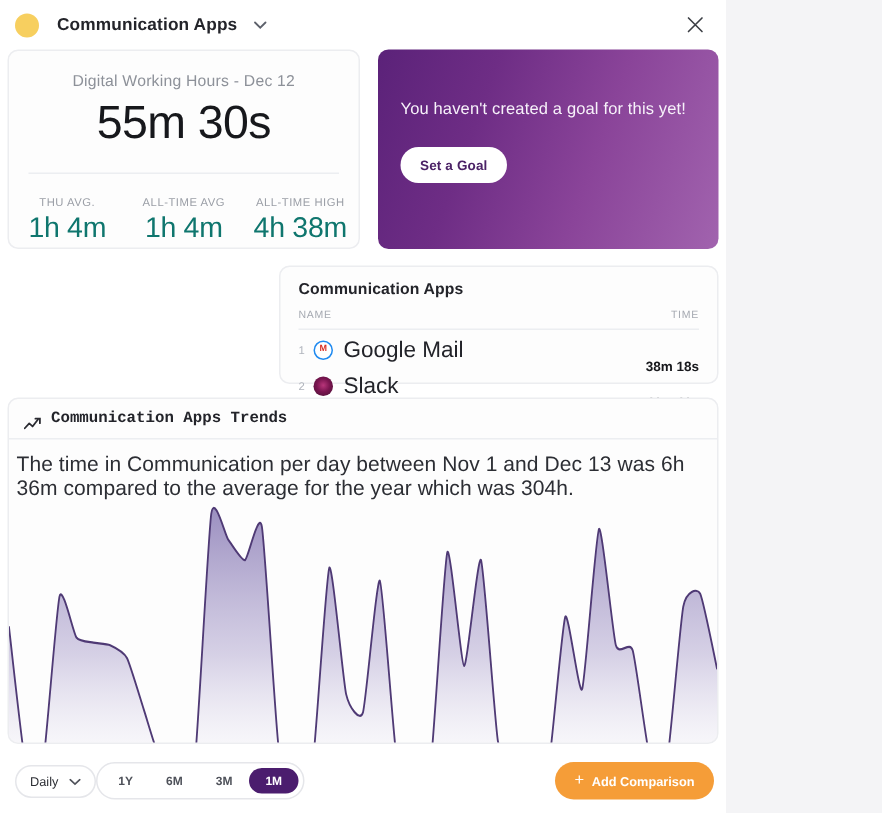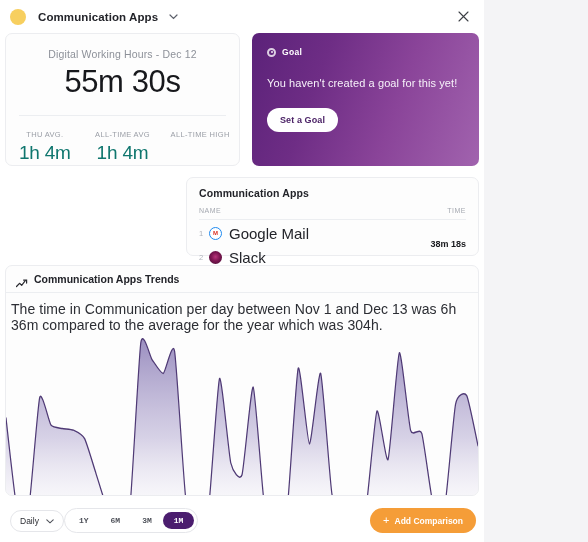--- a/index.html
+++ b/index.html
@@ -174,21 +174,21 @@
     border-radius: 7px;
     display: flex; flex-direction: column;
     overflow: hidden;
   }
   .trends-head {
     display: flex; align-items: center; gap: 6px;
     padding: 7px 10px 7px 10px;
     border-bottom: 1px solid #eceef1;
   }
   .trend-ico { width: 12px; height: 10px; color: #2a2b31; }
-  .trends-title { font-size: 10.5px; color: #23242a; font-weight: 600; }
+  .trends-title { font-size: 10.5px; color: #23242a; font-weight: 600; font-family: Liberation Mono, monospace; }
   .trends-desc {
     font-size: 14px; color: #2c2e34;
     padding: 8px 5px 0 5px;
     letter-spacing: .05px;
   }
   .chart-wrap { flex: 1 1 auto; position: relative; }
   .chart-svg { display: block; width: 100%; height: 178px; }
   .xaxis {
     position: relative; height: 14px;
     border-top: 1px solid #eceef1;
@@ -217,21 +217,21 @@
   .range-group {
     display: flex; align-items: center;
     border: 1px solid #e5e6ea; border-radius: 999px;
     padding: 3px;
     background: #ffffff;
   }
   .range-btn {
     font-size: 8px; font-weight: 700; color: #4f525a;
     padding: 4px 11px; border-radius: 999px;
     background: transparent;
-    font-family: Liberation Mono, monospace;
+    font-family: Liberation Sans, sans-serif;
     border: none;
   }
   .range-btn.active { background: #4b1d6e; color: #ffffff; }
   .add-cmp {
     margin-left: auto;
     display: flex; align-items: center; gap: 5px;
     background: #f59d38; color: #ffffff;
     border: none; border-radius: 999px;
     font-size: 8.5px; font-weight: 700;
     padding: 7px 13px;
@@ -270,29 +270,26 @@
         <div class="stat">
           <div class="stat-label">THU AVG.</div>
           <div class="stat-value">1h 4m</div>
         </div>
         <div class="stat">
           <div class="stat-label">ALL-TIME AVG</div>
           <div class="stat-value">1h 4m</div>
         </div>
         <div class="stat">
           <div class="stat-label">ALL-TIME HIGH</div>
+          <div class="stat-value">4h 38m</div>
         </div>
       </div>
     </div>
 
     <div class="goal">
-      <div class="goal-head">
-        <div class="goal-target"></div>
-        <div class="goal-label">Goal</div>
-      </div>
       <div class="goal-msg">You haven't created a goal for this yet!</div>
       <button class="goal-btn">Set a Goal</button>
     </div>
 
   </div>
 
   <div class="apps-row">
     <div class="apps-card">
       <div class="apps-title">Communication Apps</div>
       <div class="apps-head">

